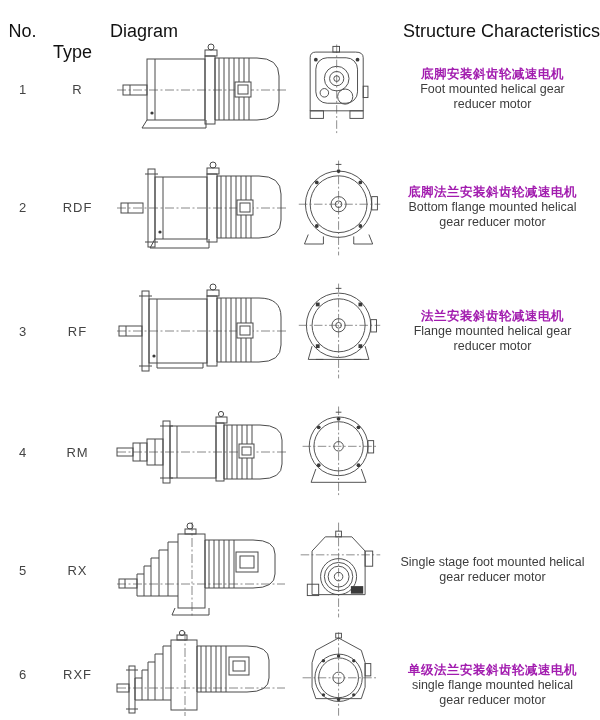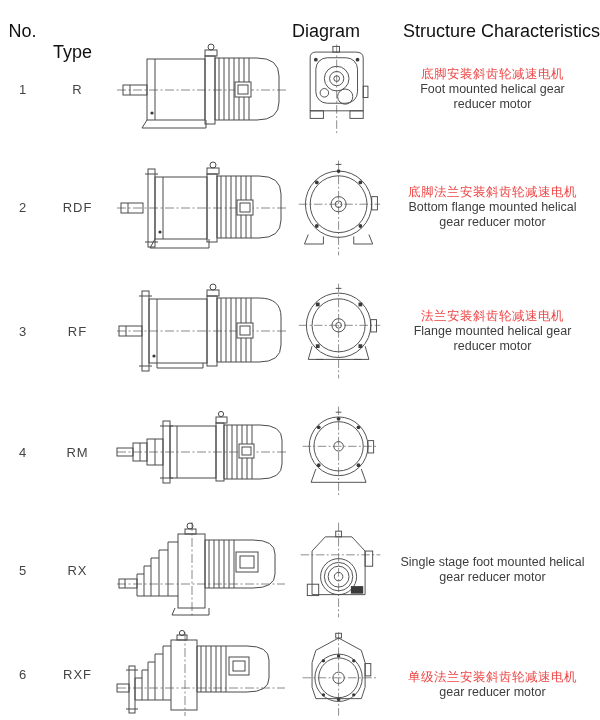--- a/index.html
+++ b/index.html
@@ -9,35 +9,35 @@
     color:#1a1a1a;overflow:hidden;
   }
   .page{width:484px;height:720px;display:flex;flex-direction:column;}
   
   .thead{
     height:34px;display:grid;grid-template-columns:45px 65px 250px 240px;
     align-items:center;font-size:18px;color:#111;
   }
   .thead .h-no{text-align:center;}
   .thead .h-type{text-align:left;padding-left:8px;margin-top:42px;}
-  .thead .h-diagram{text-align:right;}
+  .thead .h-diagram{text-align:left;}
   .thead .h-char{text-align:right;white-space:nowrap;}
   
   .trow{
     display:grid;grid-template-columns:45px 65px 185px 90px 215px;
     align-items:center;
   }
   .c-no{text-align:center;font-size:13px;color:#444;}
   .c-type{text-align:center;font-size:13px;color:#444;letter-spacing:1px;}
   .c-side,.c-front{display:flex;align-items:center;justify-content:center;}
   .c-desc{
     display:flex;flex-direction:column;justify-content:center;align-items:center;
     text-align:center;line-height:15px;padding:0 4px;box-sizing:border-box;
   }
-  .zh{font-size:12.5px;font-weight:normal;color:#ef4444;letter-spacing:0.5px;white-space:nowrap;}
+  .zh{font-size:12.5px;font-weight:bold;color:#a21caf;letter-spacing:0.5px;white-space:nowrap;}
   .en{font-size:12.5px;color:#3d3d3d;white-space:nowrap;text-align:center;}
   .r6 .c-desc{padding-top:22px;}
   svg{display:block;}
   .ln{stroke:#4a4a4a;fill:none;stroke-width:1;}
   .cl{stroke:#6a6a6a;fill:none;stroke-width:0.8;stroke-dasharray:9 2.5 2 2.5;}
   .bd{fill:#3a3a3a;stroke:none;}
   .wm{fill:#ffffff;stroke:#4a4a4a;stroke-width:1;}
 </style>
 </head>
 <body>
@@ -315,17 +315,18 @@
         <circle class="bd" cx="30" cy="30" r="1.8"></circle>
         <circle class="bd" cx="62" cy="30" r="1.8"></circle>
         <circle class="bd" cx="30" cy="66" r="1.8"></circle>
         <circle class="bd" cx="62" cy="66" r="1.8"></circle>
         <circle class="bd" cx="46" cy="25" r="1.8"></circle>
         <circle class="bd" cx="46" cy="71" r="1.8"></circle>
       </svg>
     </div>
     <div class="c-desc">
       <div class="zh">单级法兰安装斜齿轮减速电机</div>
+      <div class="en">single flange mounted helical</div>
       <div class="en">gear reducer motor</div>
     </div>
   </div>
 
 </div>
 
 </body></html>

